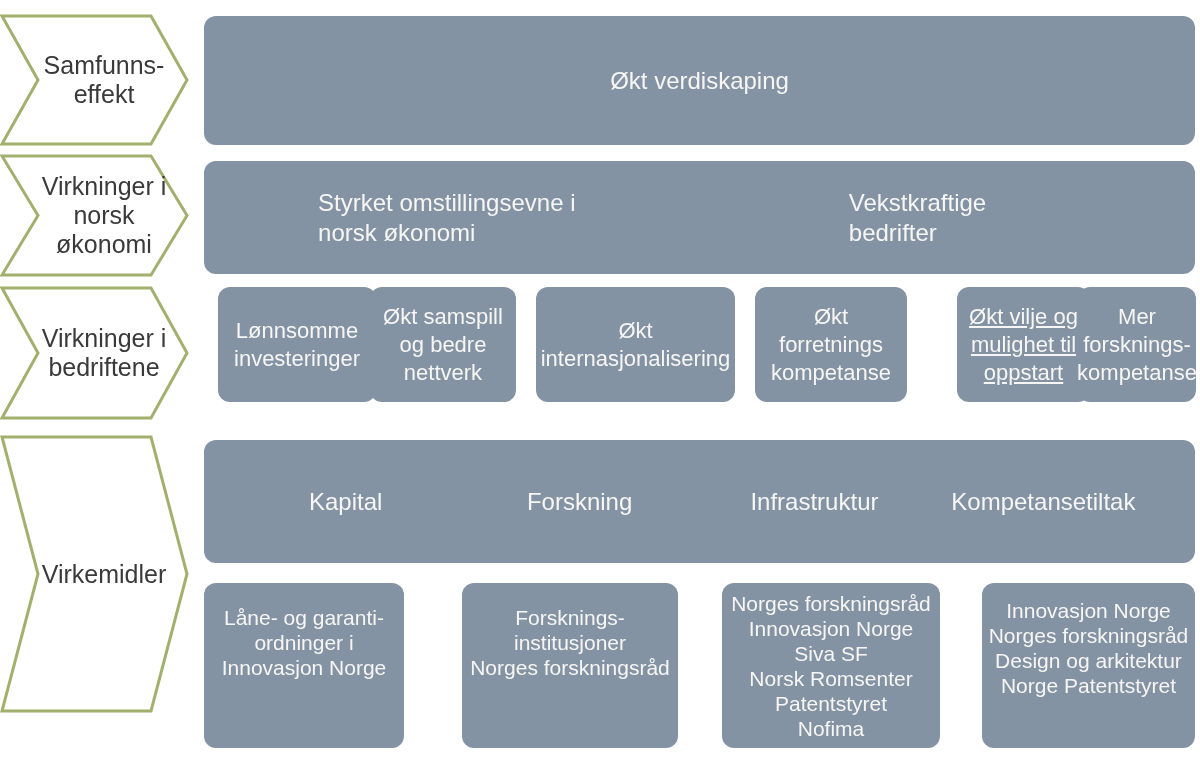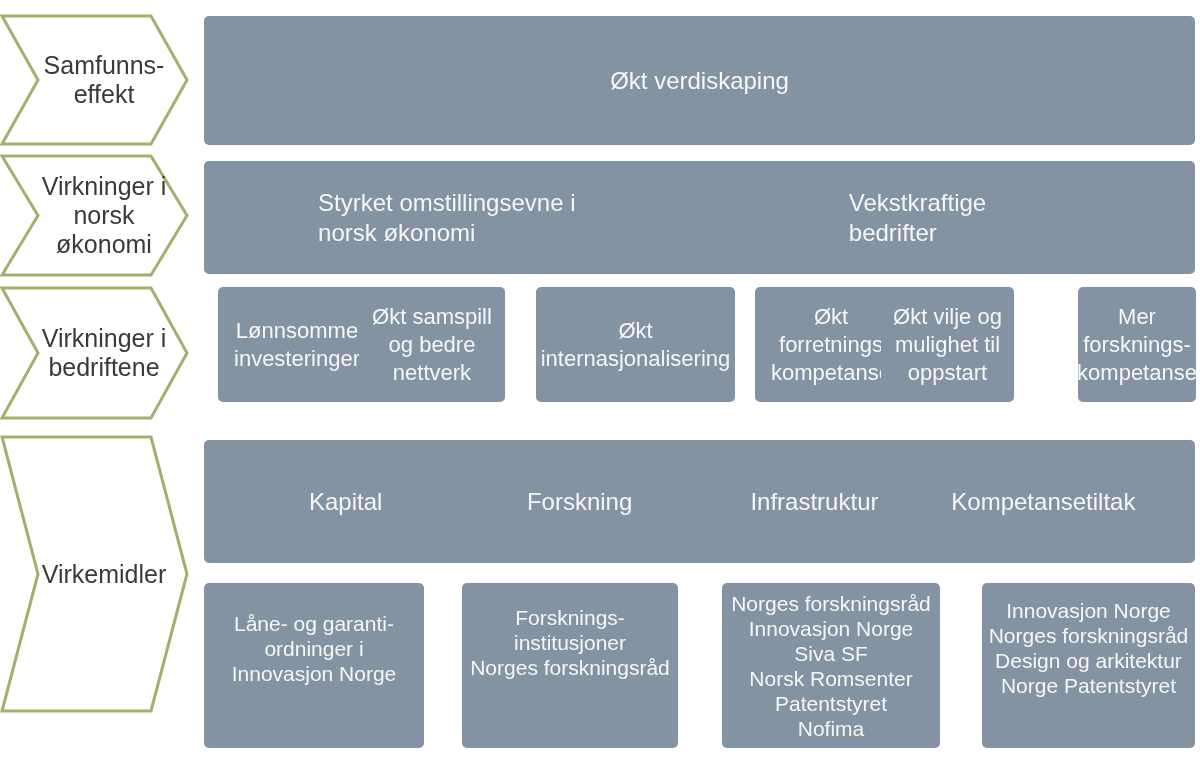--- a/index.html
+++ b/index.html
@@ -48,21 +48,21 @@
     color: var(--chevron-text-color, #3A3A3A);
     font-size: 25px;
     line-height: 29px;
     white-space: pre-line;
   }
 
   
   .box {
     position: absolute;
     background: var(--box-fill, #8393A3);
-    border-radius: 5px;
+    border-radius: 12px;
     color: var(--box-text-color, #F7F6F4);
     display: flex;
     align-items: center;
     justify-content: center;
     text-align: center;
     white-space: pre-line;
     box-sizing: border-box;
   }
   .box .inner-label { white-space: pre-line; }
 
@@ -87,34 +87,34 @@
     top: 0; bottom: 0;
     transform: translateX(-50%);
     display: flex;
     align-items: center;
     white-space: nowrap;
   }
 
   
   .row3 { top: 287px; height: 115px; font-size: 22px; line-height: 28px; padding: 4px; }
   .r3-b1 { left: 218px;  width: 158px; }
-  .r3-b2 { left: 359px;  width: 146px; }
+  .r3-b2 { left: 370px;  width: 146px; }
   .r3-b3 { left: 536px;  width: 199px; }
   .r3-b4 { left: 755px;  width: 152px; }
-  .r3-b5 { left: 881px;  width: 133px; }
+  .r3-b5 { left: 957px;  width: 133px; text-decoration: underline; }
   .r3-b6 { left: 1078px; width: 118px; }
 
   
   .row5 {
     top: 583px; height: 165px;
     font-size: 21px; line-height: 25px;
     align-items: flex-start;
     padding-left: 4px; padding-right: 4px;
   }
-  .r5-b1 { left: 204px; width: 220px; padding-top: 28px; }
+  .r5-b1 { left: 204px; width: 200px; padding-top: 22px; }
   .r5-b2 { left: 462px; width: 216px; padding-top: 22px; }
   .r5-b3 { left: 722px; width: 218px; padding-top: 8px;  }
   .r5-b4 { left: 982px; width: 213px; padding-top: 15px; }
 </style>
 </head>
 <body>
 
 <div class="canvas">
 
   <div class="chevron" style="top:14px;height:132px">

